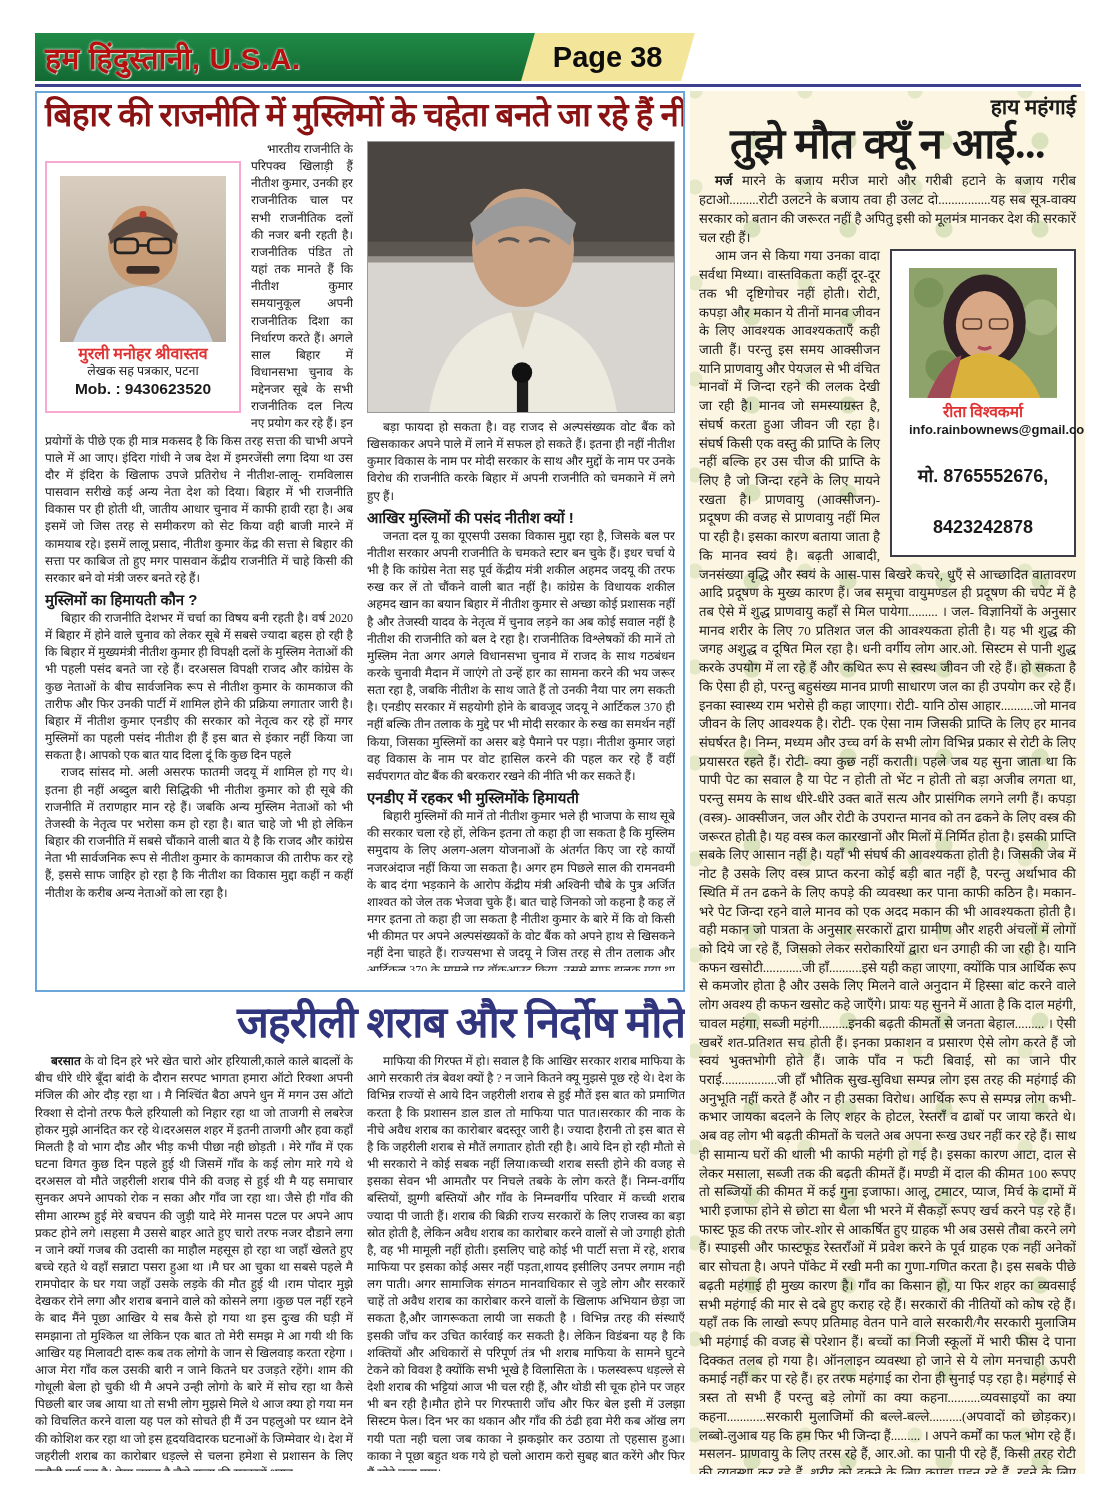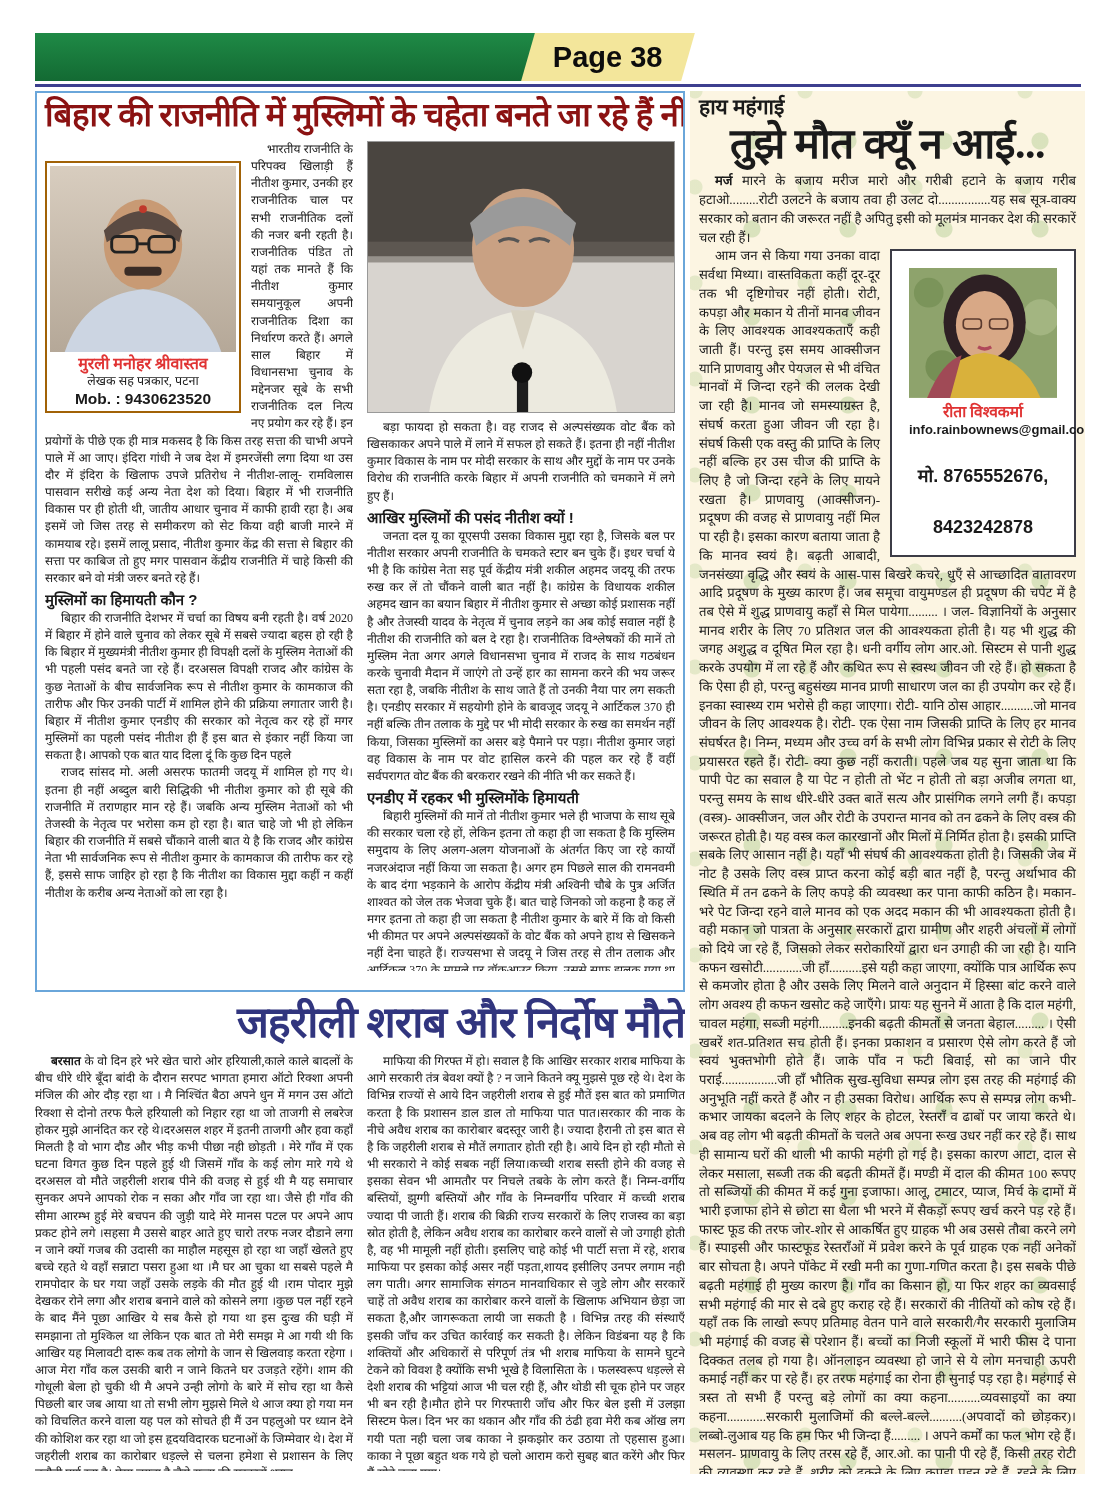--- a/index.html
+++ b/index.html
@@ -46,22 +46,22 @@
     color:#8b1212;font-weight:bold;font-size:33px;line-height:1.15;text-align:center;
     margin:2px 0 6px 0;white-space:nowrap;letter-spacing:-.5px;
   }
   .la-cols{display:flex;gap:14px;}
   .la-col{width:50%;overflow:hidden;height:830px;}
   .para{margin:0;text-align:justify;font-size:12px;line-height:1.43;text-indent:16px;}
   .subhead{margin:2px 0 1px 0;font-size:15px;font-weight:bold;text-indent:0;
     font-family:"Liberation Sans","DejaVu Sans",sans-serif;}
   
   .author-box{
-    float:left;width:196px;border:2px solid #a16207;background:#fff;
-    margin:20px 10px 4px 0;padding:3px;box-sizing:border-box;text-align:center;
+    float:left;width:196px;border:2px solid #f9a8d4;background:#fff;
+    margin:20px 10px 4px 0;padding:13px;box-sizing:border-box;text-align:center;
   }
   .author-box .photo{display:block;width:100%;}
   .author-name{color:#e03434;font-weight:bold;font-size:16px;line-height:1.25;margin-top:2px;}
   .author-role{font-size:12.5px;line-height:1.25;}
   .author-mob{font-weight:bold;font-size:15.5px;font-family:"Liberation Sans","DejaVu Sans",sans-serif;}
   .nitish-photo{width:100%;height:272px;display:block;margin-bottom:6px;border:1px solid #999;box-sizing:border-box;}
   
   .bottom-article{margin-top:6px;height:478px;overflow:hidden;}
   .ba-headline{
     text-align:right;color:#31357e;font-weight:bold;font-size:43px;line-height:1.05;
@@ -71,40 +71,41 @@
   .ba-col{width:50%;overflow:hidden;height:418px;}
   
   .right-article{
     height:1383px;overflow:hidden;box-sizing:border-box;
     background:#fcf5e2;
     background-image:radial-gradient(circle,rgba(166,198,132,.40) 8px,transparent 9px),
                      radial-gradient(circle,rgba(166,198,132,.28) 7px,transparent 8px);
     background-size:96px 88px,110px 96px;background-position:14px 6px,60px 48px;
     padding:4px 9px 6px 9px;
   }
-  .ra-kicker{text-align:left;font-weight:bold;font-size:21px;margin:0;line-height:1.2;}
+  .ra-kicker{text-align:right;font-weight:bold;font-size:21px;margin:0;line-height:1.2;}
   .ra-headline{text-align:center;font-weight:bold;font-size:42px;margin:0 0 4px 0;line-height:1.15;letter-spacing:-.5px;}
   .ra-author{
     float:right;width:186px;border:2px solid #3c3c46;background:#fff;
     margin:2px 0 4px 10px;padding:17px;box-sizing:border-box;text-align:center;
   }
   .ra-author .photo{display:block;width:100%;}
   .ra-name{color:#e03434;font-weight:bold;font-size:15.5px;margin-top:2px;}
   .ra-mail{font-weight:bold;font-size:13px;font-family:"Liberation Sans","DejaVu Sans",sans-serif;}
   .ra-phone{font-weight:bold;font-size:18px;font-family:"Liberation Sans","DejaVu Sans",sans-serif;line-height:1.25;margin-top:28px;}
   .right-article .para{font-size:13.1px;}
   b.lead{font-weight:bold;}
 </style>
 </head>
 <body>
 
 <div class="page">
 
   <div class="hdr">
     <div class="masthead-bar">
+      <span class="masthead">हम हिंदुस्तानी, U.S.A.</span>
       <div class="page-tab">
         <span>Page 38</span>
       </div>
     </div>
     <div class="hdr-rule"></div>
   </div>
 
   <div class="main">
 
     <div class="left-stack">

